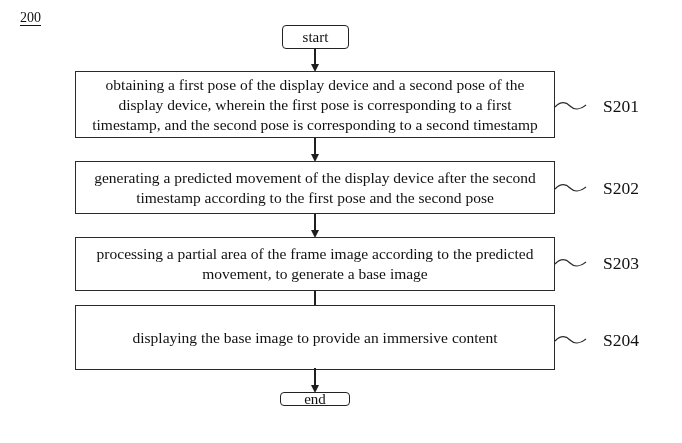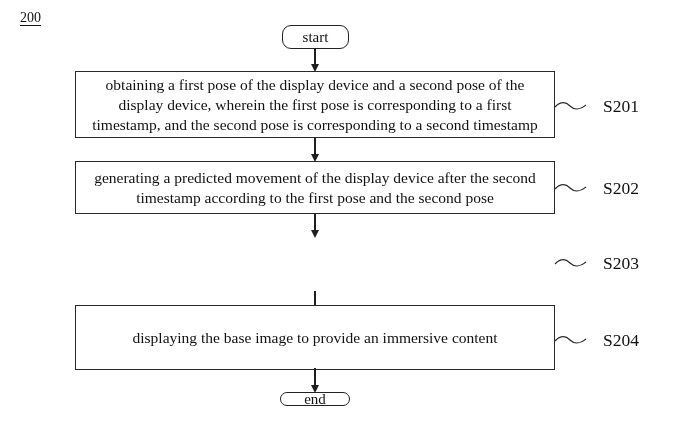--- a/index.html
+++ b/index.html
@@ -20,21 +20,21 @@
     position: absolute;
     left: 20px;
     top: 10px;
     font-size: 14px;
     text-decoration: underline;
     text-underline-offset: 3px;
   }
   .terminal {
     position: absolute;
     border: 1.4px solid #222222;
-    border-radius: 9px;
+    border-radius: 4px;
     display: flex;
     align-items: center;
     justify-content: center;
     font-size: 15px;
     background: #ffffff;
     box-sizing: border-box;
   }
   .terminal.start { left: 282px; top: 25px; width: 67px; height: 24px; }
   .terminal.end   { left: 280px; top: 392px; width: 70px; height: 14px; }
   .step-box {
@@ -126,20 +126,22 @@
 
   <div class="step-box box-2">generating a predicted movement of the display device after the second
 timestamp according to the first pose and the second pose</div>
   <svg class="squiggle sq-2" viewBox="0 0 33 12">
     <path d="M1,7 C7,1 12,2 16,6 C20,10 26,10 32,5" fill="none" stroke="#2a2a2a" stroke-width="1.2"></path>
   </svg>
   <div class="step-label lbl-2">S202</div>
 
   <div class="arrow arrow-3"></div>
 
+  <div class="step-box box-3">processing a partial area of the frame image according to the predicted
+movement, to generate a base image</div>
   <svg class="squiggle sq-3" viewBox="0 0 33 12">
     <path d="M1,7 C7,1 12,2 16,6 C20,10 26,10 32,5" fill="none" stroke="#2a2a2a" stroke-width="1.2"></path>
   </svg>
   <div class="step-label lbl-3">S203</div>
 
   <div class="arrow arrow-4"></div>
 
   <div class="step-box box-4">displaying the base image to provide an immersive content</div>
   <svg class="squiggle sq-4" viewBox="0 0 33 12">
     <path d="M1,7 C7,1 12,2 16,6 C20,10 26,10 32,5" fill="none" stroke="#2a2a2a" stroke-width="1.2"></path>

